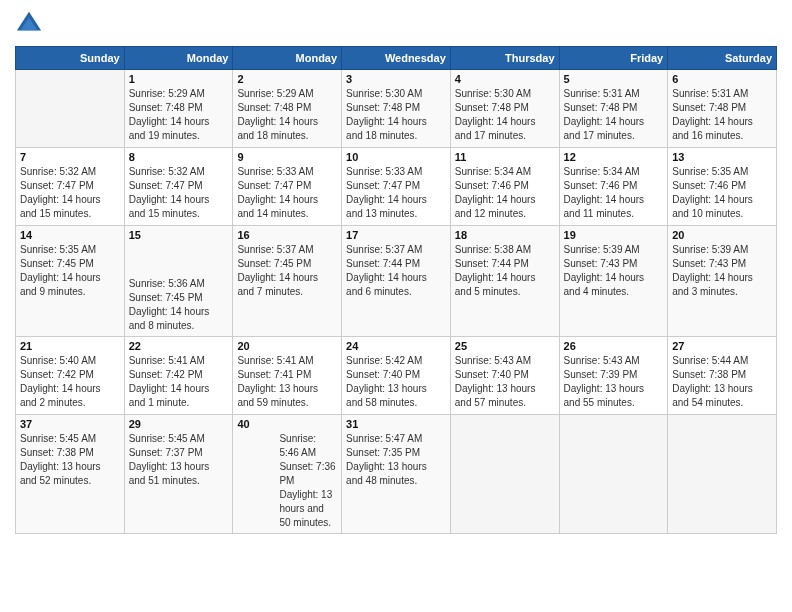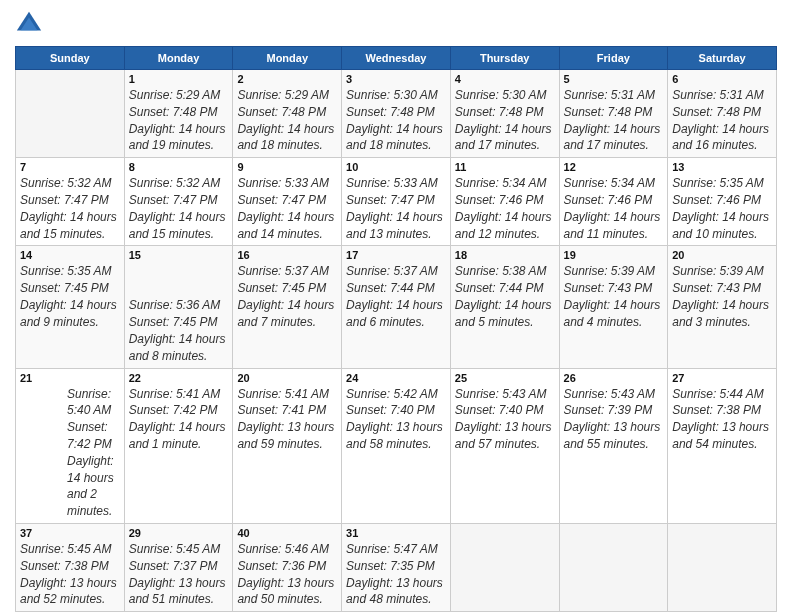--- a/index.html
+++ b/index.html
@@ -57,21 +57,21 @@
       width: 100%;
       border-collapse: collapse;
       table-layout: fixed;
     }
     thead th {
       background-color: #2563a8;
       color: #fff;
       font-size: 11px;
       font-weight: bold;
       padding: 5px 4px;
-      text-align: center;
+      text-align: right;
       border: 1px solid #1a4d8f;
     }
     tbody td {
       border: 1px solid #ccc;
       vertical-align: top;
       padding: 3px 4px;
       font-size: 8.5px;
       color: #222;
       height: 78px;
     }
@@ -82,24 +82,23 @@
       background-color: #ffffff;
     }
     .day-number {
       font-size: 11px;
       font-weight: bold;
       color: #111;
       display: block;
       margin-bottom: 2px;
     }
     .cell-content {
-      font-size: 12px;
+      font-size: 10px;
       line-height: 1.4;
       color: #333;
-      font-style: italic;
     }
     .empty-cell {
       background-color: #f5f5f5 !important;
     }
   </style>
 </head>
 <body>
 
 <div class="page">
   <div class="header">
@@ -255,21 +254,21 @@
           <td>
             <span class="day-number">20</span>
             <div class="cell-content" style="white-space: pre-line;">Sunrise: 5:39 AM
 Sunset: 7:43 PM
 Daylight: 14 hours and 3 minutes.</div>
           </td>
         </tr>
         <tr>
           <td>
             <span class="day-number">21</span>
-            <div class="cell-content" style="white-space: pre-line; margin-left: 47px;">Sunrise: 5:40 AM
+            <div class="cell-content" style="white-space: pre-line;">Sunrise: 5:40 AM
 Sunset: 7:42 PM
 Daylight: 14 hours and 2 minutes.</div>
           </td>
           <td>
             <span class="day-number">22</span>
             <div class="cell-content" style="white-space: pre-line;">Sunrise: 5:41 AM
 Sunset: 7:42 PM
 Daylight: 14 hours and 1 minute.</div>
           </td>
           <td>
@@ -311,21 +310,21 @@
 Daylight: 13 hours and 52 minutes.</div>
           </td>
           <td>
             <span class="day-number">29</span>
             <div class="cell-content" style="white-space: pre-line;">Sunrise: 5:45 AM
 Sunset: 7:37 PM
 Daylight: 13 hours and 51 minutes.</div>
           </td>
           <td>
             <span class="day-number">40</span>
-            <div class="cell-content" style="white-space: pre-line;">Sunrise: 5:46 AM
+            <div class="cell-content" style="white-space: pre-line; margin-left: 42px;">Sunrise: 5:46 AM
 Sunset: 7:36 PM
 Daylight: 13 hours and 50 minutes.</div>
           </td>
           <td>
             <span class="day-number">31</span>
             <div class="cell-content" style="white-space: pre-line;">Sunrise: 5:47 AM
 Sunset: 7:35 PM
 Daylight: 13 hours and 48 minutes.</div>
           </td>
           <td class="empty-cell"></td>

